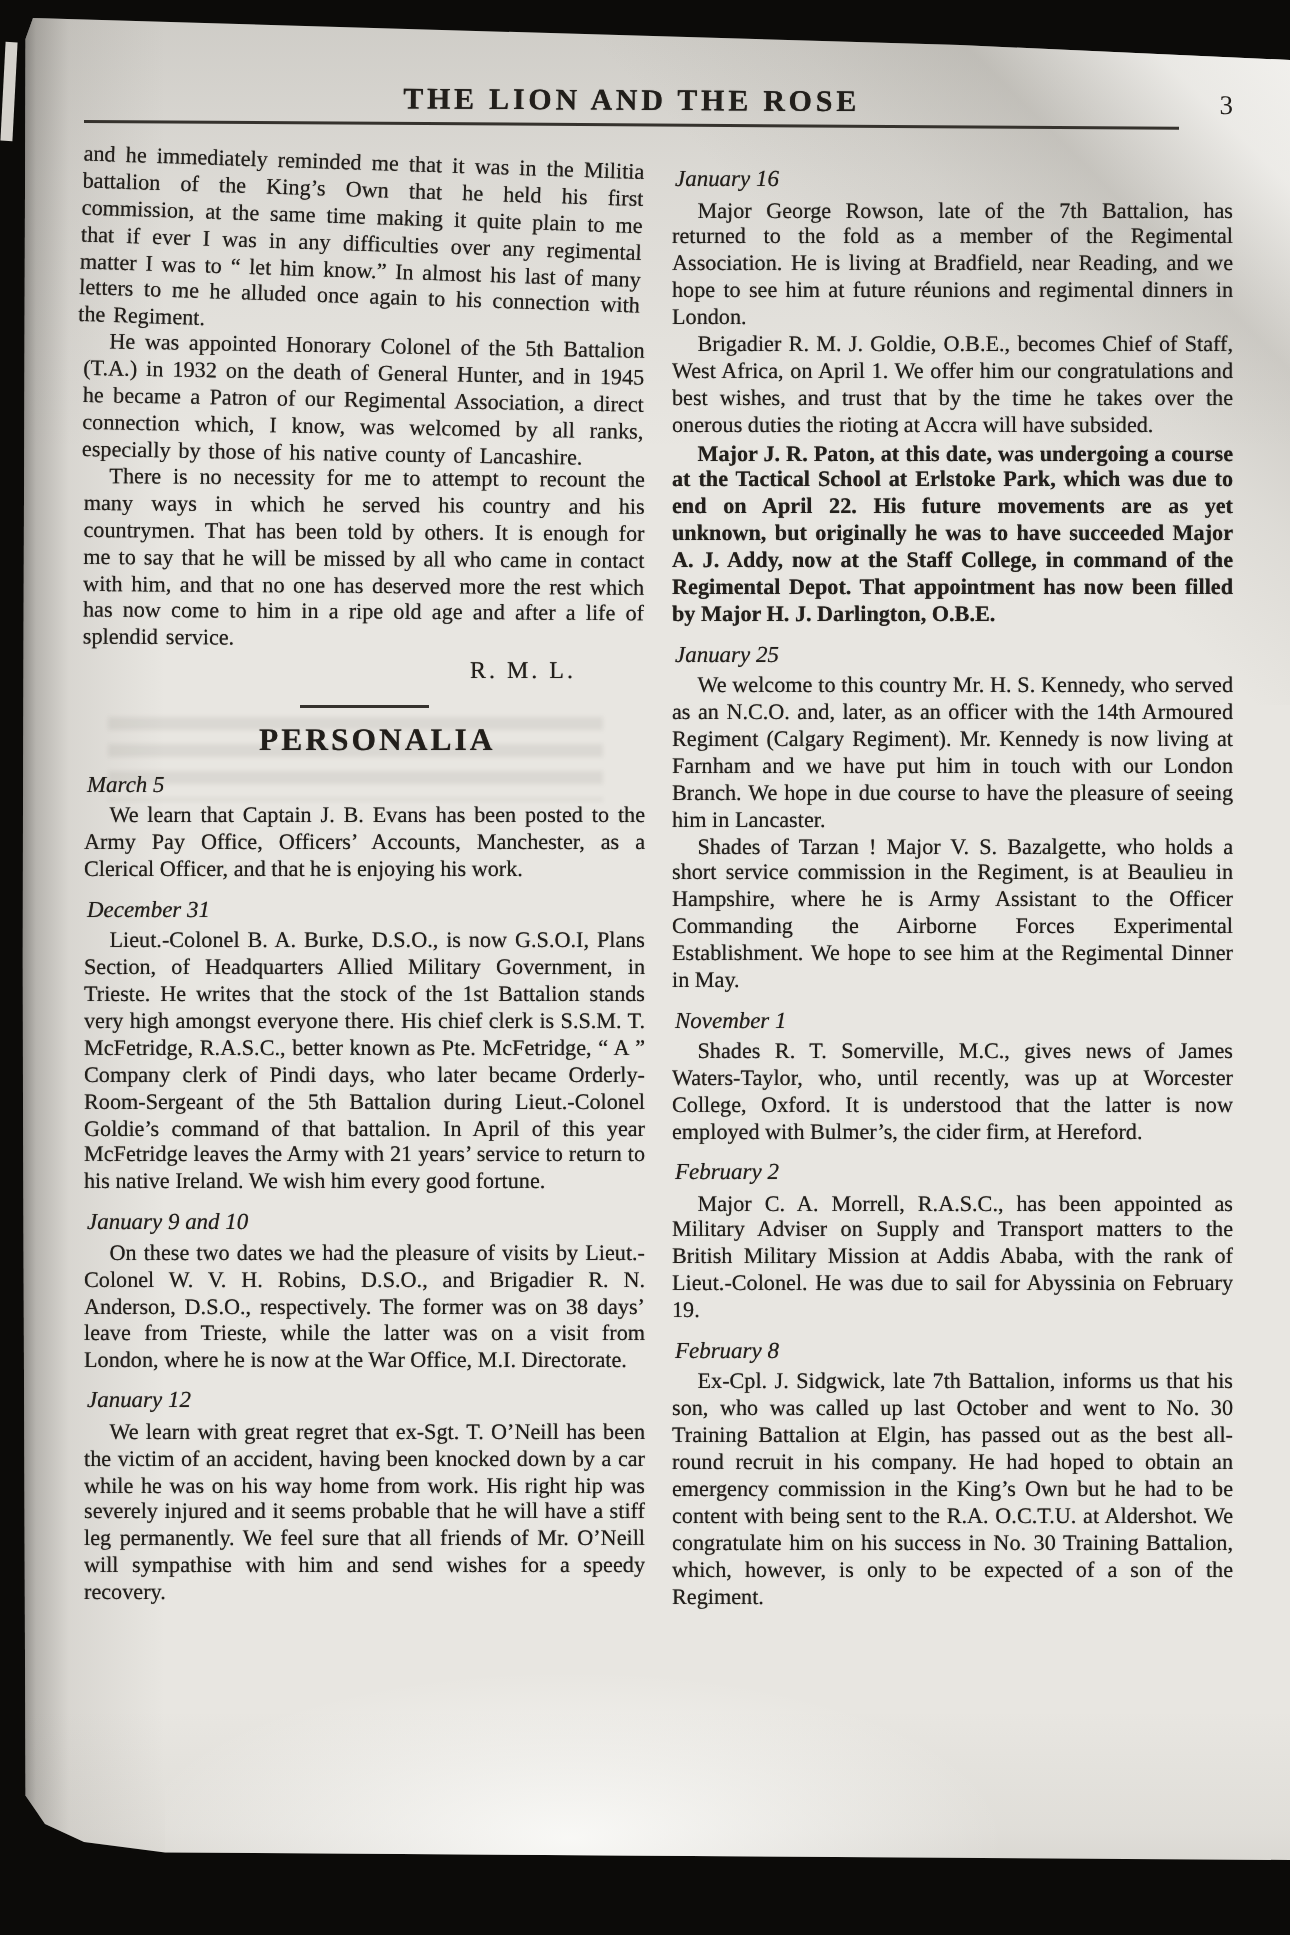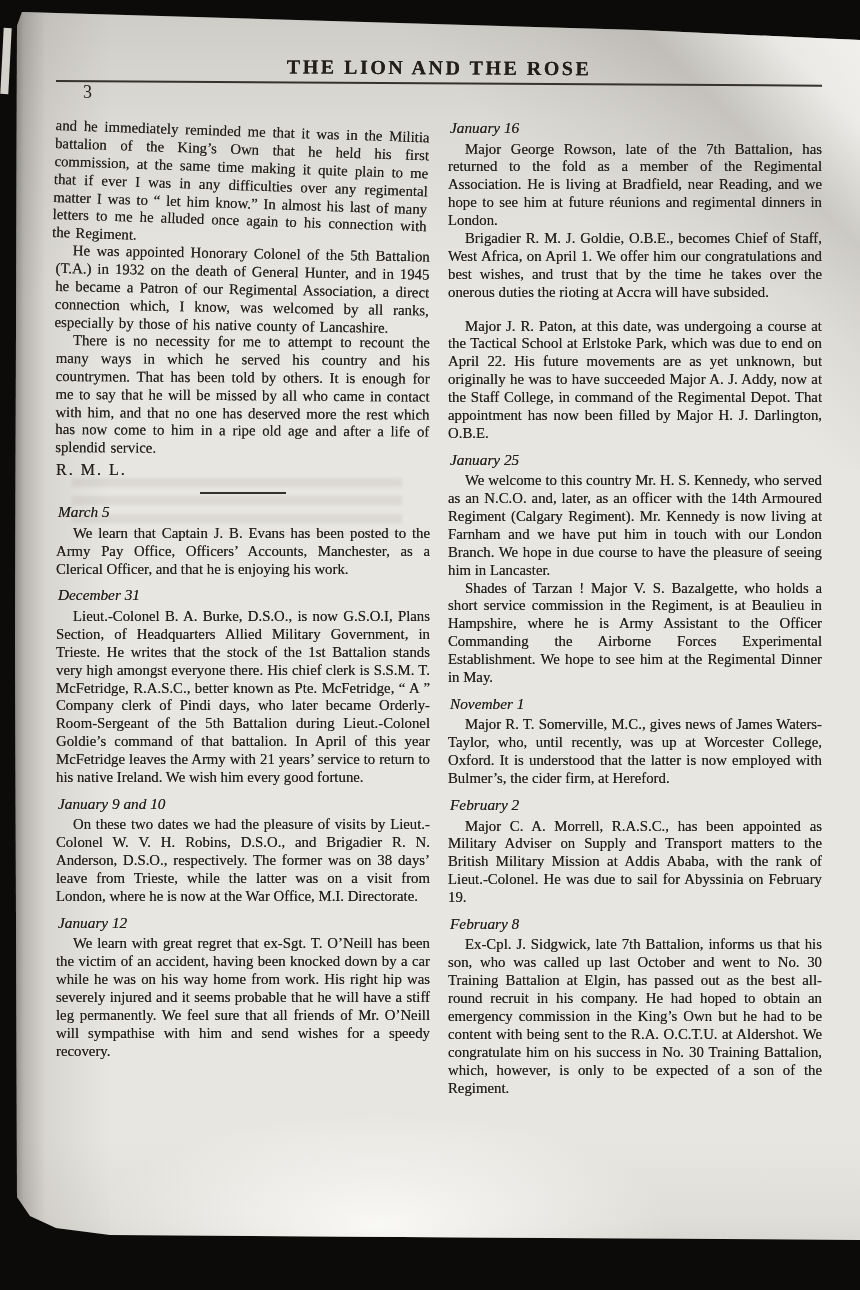--- a/index.html
+++ b/index.html
@@ -38,49 +38,49 @@
     position:absolute;left:72px;top:478px;width:330px;height:56px;
     background:repeating-linear-gradient(180deg,rgba(105,100,92,.10) 0 9px,rgba(105,100,92,0) 9px 18px);
     filter:blur(1.5px);
   }
   .page-edge{ 
     position:absolute;left:2px;top:28px;width:8px;height:66px;
     background:#d4d1cb;transform:rotate(3deg);
   }
   
   .content{position:absolute;left:56px;top:54px;width:766px;color:#221f1b;}
-  .header-row{display:flex;flex-direction:column;}
+  .header-row{display:flex;align-items:flex-end;}
   .header-line{
     flex:1;text-align:center;border-bottom:2px solid #35322d;
     padding-bottom:3px;transform:rotate(.35deg);transform-origin:left bottom;
   }
   .title{
     font-size:20px;font-weight:bold;letter-spacing:2.5px;
     text-shadow:0 0 .5px rgba(30,28,24,.9);
   }
   .pagenum{width:36px;text-align:right;font-size:18px;padding-bottom:1px;}
   .cols{display:flex;gap:18px;margin-top:13px;}
   .col{
     flex:1;font-size:14.8px;line-height:1.21;text-align:justify;
     text-shadow:0 0 .5px rgba(35,31,26,.75);
   }
   .col p{margin:0;text-indent:17px;}
   .col p.noindent{text-indent:0;}
   .memorial p{word-spacing:1.5px;}
   .tilt1{transform:rotate(1.9deg);transform-origin:left top;}
   .tilt2{transform:rotate(1.0deg);transform-origin:left top;}
   .tilt3{transform:rotate(.4deg);transform-origin:left top;}
-  .sig{padding-right:46px;margin-top:3px;font-size:16px;letter-spacing:2px;}
+  .sig{text-align:right;padding-right:46px;margin-top:3px;font-size:16px;letter-spacing:2px;}
   .divider{width:86px;border-top:2px solid #35322d;margin:13px auto 9px;}
   .personalia-heading{
     text-align:center;font-weight:bold;font-size:21px;letter-spacing:2px;
     margin:4px 0 1px;text-indent:0;
   }
   .entry-date{font-style:italic;margin:8px 0 3px 2px;font-size:15.3px;}
-  .entry p + p{margin-top:16px;}
+  .entry p + p{margin-top:1px;font-weight:bold;}
 </style>
 </head>
 <body>
 
 <div class="page-edge"></div>
 
 <div class="paper">
   <div class="shade-top"></div>
   <div class="shade-tr"></div>
   <div class="spine-shadow"></div>
@@ -101,20 +101,21 @@
 
       <div class="col">
         <div class="memorial">
           <p class="noindent tilt1">and he immediately reminded me that it was in the Militia battalion of the King’s Own that he held his first commission, at the same time making it quite plain to me that if ever I was in any difficulties over any regimental matter I was to “ let him know.”  In almost his last of many letters to me he alluded once again to his connection with the Regiment.</p>
           <p class="tilt2">He was appointed Honorary Colonel of the 5th Battalion (T.A.) in 1932 on the death of General Hunter, and in 1945 he became a Patron of our Regimental Association, a direct connection which, I know, was welcomed by all ranks, especially by those of his native county of Lancashire.</p>
           <p class="tilt3">There is no necessity for me to attempt to recount the many ways in which he served his country and his countrymen.  That has been told by others.  It is enough for me to say that he will be missed by all who came in contact with him, and that no one has deserved more the rest which has now come to him in a ripe old age and after a life of splendid service.</p>
           <div class="sig">R. M. L.</div>
           <div class="divider"></div>
         </div>
 
+        <p class="personalia-heading">PERSONALIA</p>
 
         <div class="entry">
           <div class="entry-date">March 5</div>
           <p>We learn that Captain J. B. Evans has been posted to the Army Pay Office, Officers’ Accounts, Manchester, as a Clerical Officer, and that he is enjoying his work.</p>
         </div>
 
         <div class="entry">
           <div class="entry-date">December 31</div>
           <p>Lieut.-Colonel B. A. Burke, D.S.O., is now G.S.O.I, Plans Section, of Headquarters Allied Military Government, in Trieste.  He writes that the stock of the 1st Battalion stands very high amongst everyone there.  His chief clerk is S.S.M. T. McFetridge, R.A.S.C., better known as Pte. McFetridge, “ A ” Company clerk of Pindi days, who later became Orderly-Room-Sergeant of the 5th Battalion during Lieut.-Colonel Goldie’s command of that battalion.  In April of this year McFetridge leaves the Army with 21 years’ service to return to his native Ireland.  We wish him every good fortune.</p>
         </div>
@@ -126,41 +127,41 @@
 
         <div class="entry">
           <div class="entry-date">January 12</div>
           <p>We learn with great regret that ex-Sgt. T. O’Neill has been the victim of an accident, having been knocked down by a car while he was on his way home from work.  His right hip was severely injured and it seems probable that he will have a stiff leg permanently.  We feel sure that all friends of Mr. O’Neill will sympathise with him and send wishes for a speedy recovery.</p>
         </div>
       </div>
 
       <div class="col">
 
         <div class="entry">
-          <div class="entry-date" style="margin-top:2px;">January 16</div>
+          <div class="entry-date" style="margin-top:16px;">January 16</div>
           <p>Major George Rowson, late of the 7th Battalion, has returned to the fold as a member of the Regimental Association.  He is living at Bradfield, near Reading, and we hope to see him at future réunions and regimental dinners in London.</p>
         </div>
 
         <div class="entry">
           <p>Brigadier R. M. J. Goldie, O.B.E., becomes Chief of Staff, West Africa, on April 1.  We offer him our congratulations and best wishes, and trust that by the time he takes over the onerous duties the rioting at Accra will have subsided.</p>
           <p>Major J. R. Paton, at this date, was undergoing a course at the Tactical School at Erlstoke Park, which was due to end on April 22.  His future movements are as yet unknown, but originally he was to have succeeded Major A. J. Addy, now at the Staff College, in command of the Regimental Depot.  That appointment has now been filled by Major H. J. Darlington, O.B.E.</p>
         </div>
 
         <div class="entry">
           <div class="entry-date">January 25</div>
           <p>We welcome to this country Mr. H. S. Kennedy, who served as an N.C.O. and, later, as an officer with the 14th Armoured Regiment (Calgary Regiment).  Mr. Kennedy is now living at Farnham and we have put him in touch with our London Branch.  We hope in due course to have the pleasure of seeing him in Lancaster.</p>
         </div>
 
         <div class="entry">
           <p>Shades of Tarzan !  Major V. S. Bazalgette, who holds a short service commission in the Regiment, is at Beaulieu in Hampshire, where he is Army Assistant to the Officer Commanding the Airborne Forces Experimental Establishment.  We hope to see him at the Regimental Dinner in May.</p>
         </div>
 
         <div class="entry">
           <div class="entry-date">November 1</div>
-          <p>Major R. T. Somerville, M.C., gives news of James Waters-Taylor, who, until recently, was up at Worcester College, Oxford.  It is understood that the latter is now employed with Bulmer’s, the cider firm, at Hereford.</p>
+          <p>Shades R. T. Somerville, M.C., gives news of James Waters-Taylor, who, until recently, was up at Worcester College, Oxford.  It is understood that the latter is now employed with Bulmer’s, the cider firm, at Hereford.</p>
         </div>
 
         <div class="entry">
           <div class="entry-date">February 2</div>
           <p>Major C. A. Morrell, R.A.S.C., has been appointed as Military Adviser on Supply and Transport matters to the British Military Mission at Addis Ababa, with the rank of Lieut.-Colonel.  He was due to sail for Abyssinia on February 19.</p>
         </div>
 
         <div class="entry">
           <div class="entry-date">February 8</div>
           <p>Ex-Cpl. J. Sidgwick, late 7th Battalion, informs us that his son, who was called up last October and went to No. 30 Training Battalion at Elgin, has passed out as the best all-round recruit in his company.  He had hoped to obtain an emergency commission in the King’s Own but he had to be content with being sent to the R.A. O.C.T.U. at Aldershot.  We congratulate him on his success in No. 30 Training Battalion, which, however, is only to be expected of a son of the Regiment.</p>

